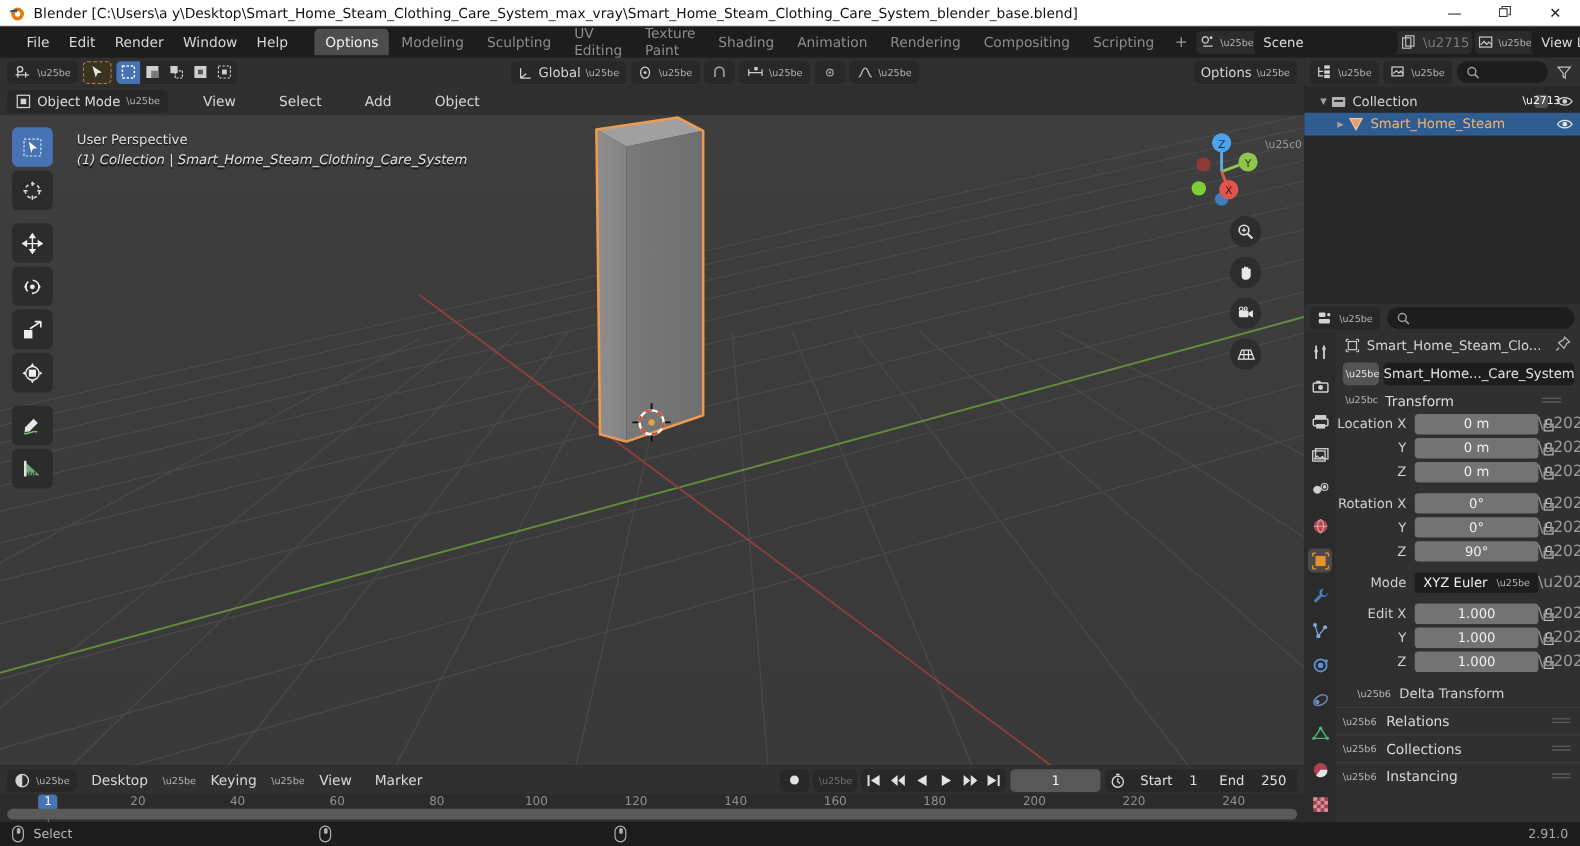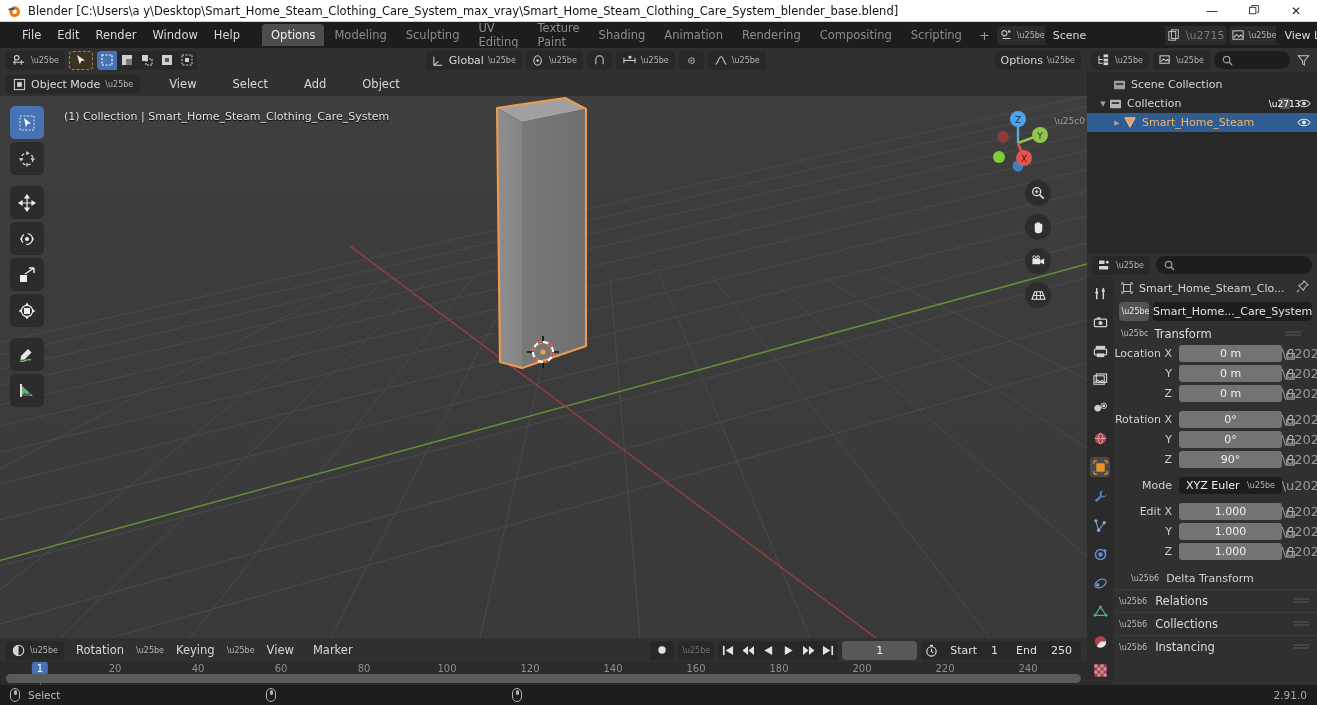--- a/index.html
+++ b/index.html
@@ -62,21 +62,21 @@
   }
   .tool-btn { display:flex; align-items:center; gap:5px; height:19px; padding:0 7px; background:#282828; border-radius:4px; font-size:11px; color:#dedede;}
   .tool-txt { padding:2px 7px; font-size:11.5px; color:#d8d8d8; }
 
   
   .viewport {
     position:absolute; left:0; top:96px; width:1087px; height:542px;
     background:#3d3d3d; overflow:hidden;
   }
   .vp-info { position:absolute; left:64px; top:12px; font-size:11px; color:#e2e2e2; line-height:17px; text-shadow:0 1px 1px #000; }
-  .vp-info .l2 { color:#e2e2e2; }
+  .vp-info .l2 { color:#e2e2e2;font-style:italic; }
 
   
   .tool-col { position:absolute; left:10px; top:10px; width:34px; display:flex; flex-direction:column; gap:3px; }
   .tool-ic { width:34px; height:33px; background:#2c2c2c; border-radius:5px; display:flex; align-items:center; justify-content:center; }
   .tool-ic.sel { background:#4772b3; }
   .tool-gap { height:5px; }
 
   
   .gizmo { position:absolute; right:30px; top:8px; width:78px; height:78px; }
   .right-icons { position:absolute; right:36px; top:84px; display:flex; flex-direction:column; gap:8px; }
@@ -399,20 +399,21 @@
 
       <g transform="translate(543,256)">
         <circle r="10" fill="none" stroke="#ffffff" stroke-width="2"></circle>
         <circle r="10" fill="none" stroke="#d14a33" stroke-width="2" stroke-dasharray="5.2 5.2"></circle>
         <circle r="2.6" fill="#e8a33a"></circle>
         <path d="M0 -16 V-11 M0 11 V16 M-16 0 H-11 M11 0 H16" stroke="#111" stroke-width="1.6"></path>
       </g>
     </svg>
 
     <div class="vp-info">
+      <div>User Perspective</div>
       <div class="l2">(1) Collection | Smart_Home_Steam_Clothing_Care_System</div>
     </div>
 
     <div class="tool-col">
       <div class="tool-ic sel">
         <svg width="16" height="16" viewBox="0 0 16 16">
           <rect x="1" y="1" width="14" height="14" fill="none" stroke="#dfe7f5" stroke-width="1" stroke-dasharray="2 1.5"></rect>
           <path d="M5 3 L12 8.5 L8.4 9 L7 12.5 Z" fill="#ffffff"></path>
         </svg>
       </div>
@@ -537,29 +538,20 @@
         <span title=""></span>
       </div>
       <div class="icon-btn">
         <svg width="13" height="13" viewBox="0 0 14 14">
           <path d="M1.5 2 H12.5 L8 7.5 V12 L6 10.6 V7.5 Z" fill="none" stroke="#c4c4c4" stroke-width="1.1"></path>
         </svg>
       </div>
     </div>
     <div class="outl-rows">
       <div class="orow">
-        <span style="width:14px"></span>
-        <span class="disc"></span>
-        <svg width="13" height="12" viewBox="0 0 14 13">
-          <rect x="1" y="2" width="12" height="9" rx="1" fill="#9e9e9e"></rect>
-          <rect x="3" y="4.6" width="8" height="1.8" fill="#2b2b2b"></rect>
-        </svg>
-        <span class="oname">Scene Collection</span>
-      </div>
-      <div class="orow">
         <span style="width:10px"></span>
         <span class="disc">▼</span>
         <svg width="13" height="12" viewBox="0 0 14 13">
           <rect x="1" y="2" width="12" height="9" rx="1" fill="#b4b4b4"></rect>
           <rect x="3" y="4.6" width="8" height="1.8" fill="#2b2b2b"></rect>
         </svg>
         <span class="oname">Collection</span>
         <span class="orow-right">
           <span class="chk">\u2713</span>
           <svg width="14" height="11" viewBox="0 0 15 11">
@@ -902,21 +894,21 @@
 
   <div class="timeline">
     <div class="tl-header">
       <div class="pill">
         <svg width="14" height="13" viewBox="0 0 15 14">
           <circle cx="7" cy="7" r="5.6" fill="none" stroke="#d4d4d4" stroke-width="1.2"></circle>
           <path d="M7 1.4 A5.6 5.6 0 0 0 7 12.6 Z" fill="#d4d4d4"></path>
         </svg>
         <span class="caret">\u25be</span>
       </div>
-      <div class="tool-txt">Rotation</div>
+      <div class="tool-txt">Desktop</div>
       <span class="caret">\u25be</span>
       <div class="tool-txt">Keying</div>
       <span class="caret">\u25be</span>
       <div class="tool-txt">View</div>
       <div class="tool-txt">Marker</div>
 
       <div class="tl-mid">
         <div class="pill">
           <svg width="12" height="12" viewBox="0 0 13 13">
             <circle cx="6.5" cy="6.5" r="4" fill="#e2e2e2"></circle>

